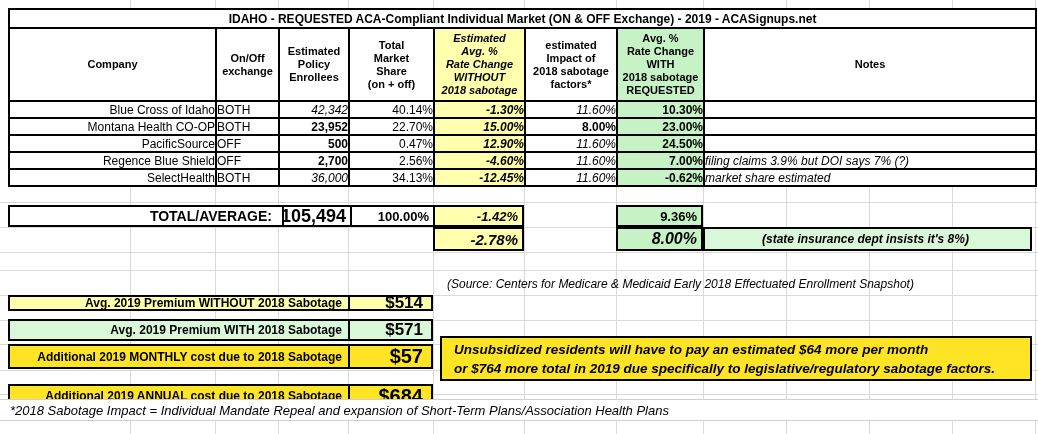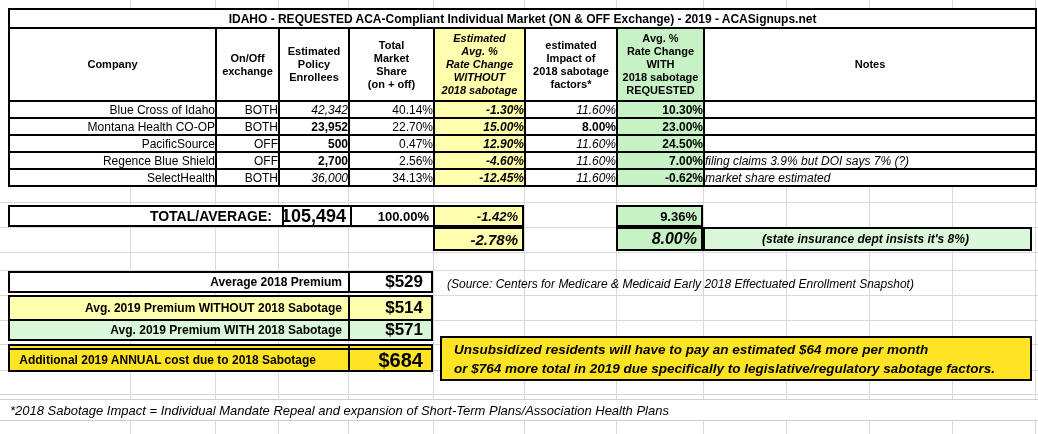--- a/index.html
+++ b/index.html
@@ -33,21 +33,21 @@
     font-size:11px;font-weight:bold;text-align:center;
     white-space:pre-line;line-height:13px;vertical-align:middle;
   }
   tr.dr{height:17px;}
   .hl-yellow{background:var(--light_yellow) !important;}
   .hl-green{background:var(--light_green) !important;}
   .it{font-style:italic;}
   .bd{font-weight:bold;}
   .bi{font-weight:bold;font-style:italic;margin-top:46px;}
   td.company{text-align:right;padding-right:3px;}
-  td.center{text-align:right;}
+  td.center{text-align:left;}
   td.num{text-align:right;padding-right:4px;}
   td.notecell{text-align:left;padding-left:3px;font-style:italic;}
 
   
   .t1{
     position:absolute;left:8px;top:205px;width:516px;height:22px;
     display:flex;border:2px solid #000;box-sizing:border-box;background:#fff;
   }
   .t1 > div{box-sizing:border-box;height:100%;display:flex;align-items:center;justify-content:flex-end;text-align:center;}
   .t1 .tlabel{flex:1;font-size:14px;font-weight:bold;padding-right:10px;}
@@ -69,24 +69,24 @@
 
   
   .prow{
     position:absolute;left:8px;width:425px;
     display:flex;border:2px solid #000;box-sizing:border-box;background:#fff;
   }
   .prow > div{box-sizing:border-box;height:100%;display:flex;align-items:center;}
   .plabel{flex:1;justify-content:flex-end;font-size:12px;font-weight:bold;padding-right:6px;}
   .pvalue{width:83px;border-left:2px solid #000;justify-content:flex-end;font-weight:bold;font-size:17px;padding-right:8px;}
   .pr0{top:271px;height:22px;}
-  .pr1{top:295px;height:26px;background:var(--light_yellow);}
+  .pr1{top:295px;height:16px;background:var(--light_yellow);}
   .pr2{top:319px;height:22px;background:var(--note_green);}
   .pr3{top:344px;height:25px;background:var(--bright_yellow);}
-  .pr4{top:348px;height:24px;background:var(--bright_yellow);gap:26px;}
+  .pr4{top:384px;height:24px;background:var(--bright_yellow);}
   .pr3 .pvalue,.pr4 .pvalue{font-size:20px;}
 
   .srcnote{
     position:absolute;left:447px;top:277px;width:586px;
     font-size:12px;font-style:italic;line-height:14px;
   }
   .sabbox{
     position:absolute;left:440px;top:336px;width:592px;height:45px;
     border:2px solid #000;box-sizing:border-box;background:var(--bright_yellow);
     display:flex;flex-direction:column;justify-content:center;
@@ -227,24 +227,20 @@
     <div class="tlabel">TOTAL/AVERAGE:</div>
     <div class="tenr">105,494</div>
     <div class="tshare">100.00%</div>
     <div class="trate">-1.42%</div>
   </div>
   <div class="cellbox tw1">9.36%</div>
   <div class="cellbox ty2">-2.78%</div>
   <div class="cellbox tw2">8.00%</div>
   <div class="cellbox tnote">(state insurance dept insists it's 8%)</div>
 
-  <div class="prow pr0">
-    <div class="plabel">Average 2018 Premium</div>
-    <div class="pvalue">$529</div>
-  </div>
   <div class="prow pr1">
     <div class="plabel">Avg. 2019 Premium WITHOUT 2018 Sabotage</div>
     <div class="pvalue">$514</div>
   </div>
   <div class="prow pr2">
     <div class="plabel">Avg. 2019 Premium WITH 2018 Sabotage</div>
     <div class="pvalue">$571</div>
   </div>
   <div class="prow pr3">
     <div class="plabel">Additional 2019 MONTHLY cost due to 2018 Sabotage</div>

